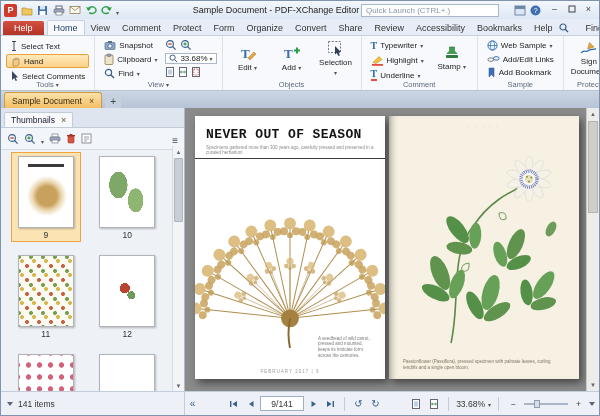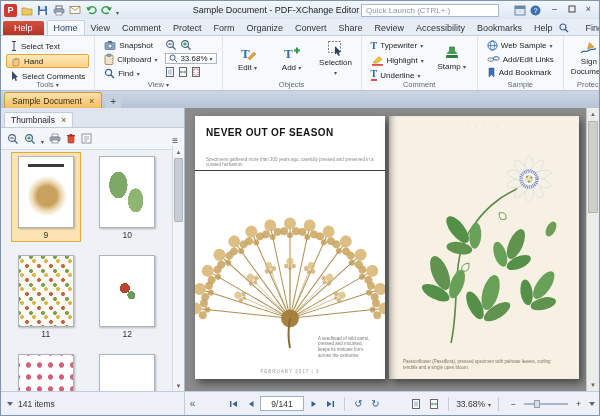--- a/index.html
+++ b/index.html
@@ -66,21 +66,21 @@
   .t14 { background-color:#fff; background-image:linear-gradient(#5c8f4e,#5c8f4e),radial-gradient(ellipse 15px 13px at 50% 66%, #5c8f4e 0 70%, transparent 71%); background-size:2px 14px,100% 100%; background-position:50% 82%,0 0; background-repeat:no-repeat; }
   .psb { position:absolute; right:0; top:38px; bottom:0; width:12px; background:#f3f4f6; border-left:1px solid #d5d9e0; }
   .psb .arr { height:11px; display:flex; align-items:center; justify-content:center; font-size:6px; color:#667; }
   .psb .thumbbar { position:absolute; top:12px; left:1px; right:1px; height:64px; background:#c9cdd6; border:1px solid #aeb4c0; border-radius:1px; }
   .psb .arr.bot { position:absolute; bottom:0; left:0; right:0; }
 
   .docview { position:absolute; left:184px; right:0; top:0; bottom:0; background:#8b8b8b; }
   .spread { position:absolute; left:8px; right:18px; top:8px; bottom:12px; display:flex; justify-content:center; gap:4px; }
   .pageL { position:relative; width:190px; background:#fff; box-shadow:3px 4px 8px rgba(0,0,0,.5); overflow:hidden; }
   .pageR { position:relative; width:190px; background:#f6f1e2; box-shadow:inset 7px 0 9px -7px rgba(0,0,0,.55), 3px 4px 8px rgba(0,0,0,.5); overflow:hidden; }
-  .pl-title { font-family:Liberation Sans, sans-serif; font-size:10px; font-weight:bold; letter-spacing:.4px; color:#141414; padding:11px 11px 19px; }
+  .pl-title { font-family:Liberation Mono, monospace; font-size:13px; font-weight:bold; letter-spacing:.4px; color:#141414; padding:11px 11px 3px; }
   .pl-kicker { font-size:4.5px; color:#8a8a8a; padding:0 11px 3px; border-bottom:1px solid #3c3c3c; margin:0 0 0 0; }
   .pl-art { position:absolute; left:0; right:0; top:44px; bottom:26px; }
   .pl-cap { position:absolute; right:9px; bottom:20px; width:58px; font-size:4.5px; color:#7c7c7c; line-height:1.3; }
   .pl-foot { position:absolute; bottom:5px; left:0; right:0; text-align:center; font-size:4.5px; letter-spacing:1px; color:#9a9a9a; }
   .pr-head { text-align:center; font-size:5px; color:#8a8374; padding-top:7px; letter-spacing:2px; }
   .pr-art { position:absolute; left:0; right:0; top:14px; bottom:28px; }
   .pr-cap { position:absolute; left:14px; right:14px; bottom:8px; font-size:4.5px; color:#7d7666; line-height:1.35; text-align:left; }
   .vsb { position:absolute; right:0; top:0; bottom:0; width:13px; background:#ececeb; border-left:1px solid #c9c9c4; }
   .vsb .arr { height:12px; display:flex; align-items:center; justify-content:center; font-size:6px; color:#666; }
   .vsb .thumbbar { position:absolute; top:13px; left:1px; right:1px; height:92px; background:#cfcfca; border:1px solid #b5b5b0; }

